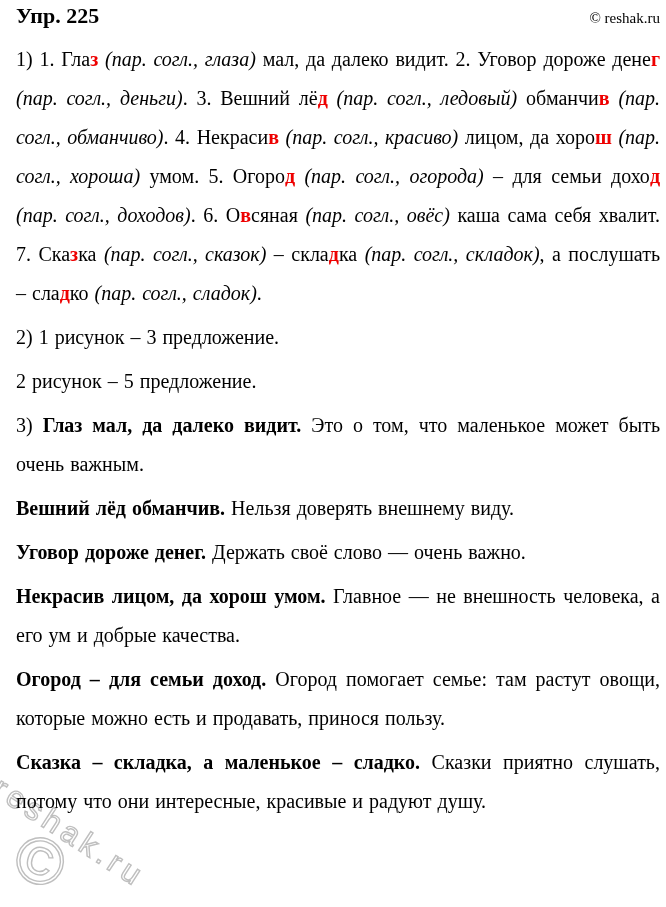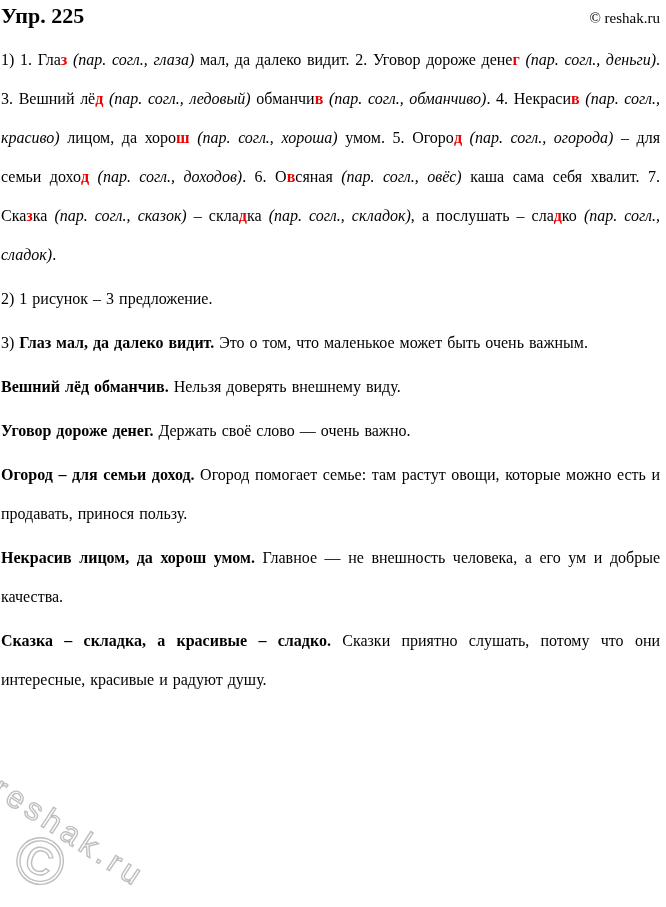--- a/index.html
+++ b/index.html
@@ -12,40 +12,40 @@
     width:666px;height:907px;
     background:#ffffff;
     color:var(--ink);
     font-family:"Liberation Serif", serif;
     overflow:hidden;
     position:relative;
   }
   .page{
     position:relative;
     z-index:1;
-    padding:3px 6px 0 1px;
+    padding:3px 6px 0 16px;
     font-family:Liberation Serif, serif;
   }
   .hdr{
     display:flex;
     justify-content:space-between;
     align-items:baseline;
     margin-bottom:9px;
   }
   .hdr-title{
     font-weight:bold;
     font-size:22px;
     line-height:26px;
   }
   .hdr-copy{
     font-size:15px;
     line-height:26px;
   }
   p.body-par{
-    font-size:16px;
+    font-size:20px;
     line-height:39px;
     text-align:justify;
     margin:0 0 5px 0;
     word-spacing:1px;
   }
   .s-n{}
   .s-r{color:var(--red);font-weight:bold;}
   .s-i{font-style:italic;}
   .lead{font-weight:bold;}
   
@@ -82,23 +82,24 @@
 <div class="page">
 
   <div class="hdr">
     <div class="hdr-title">Упр. 225</div>
     <div class="hdr-copy">© reshak.ru</div>
   </div>
 
   <p class="body-par"><span class="s-n">1) 1. Гла</span><span class="s-r">з</span><span class="s-n"> </span><span class="s-i">(пар. согл., глаза)</span><span class="s-n"> мал, да далеко видит. 2. Уговор дороже дене</span><span class="s-r">г</span><span class="s-n"> </span><span class="s-i">(пар. согл., деньги)</span><span class="s-n">. 3. Вешний лё</span><span class="s-r">д</span><span class="s-n"> </span><span class="s-i">(пар. согл., ледовый)</span><span class="s-n"> обманчи</span><span class="s-r">в</span><span class="s-n"> </span><span class="s-i">(пар. согл., обманчиво)</span><span class="s-n">. 4. Некраси</span><span class="s-r">в</span><span class="s-n"> </span><span class="s-i">(пар. согл., красиво)</span><span class="s-n"> лицом, да хоро</span><span class="s-r">ш</span><span class="s-n"> </span><span class="s-i">(пар. согл., хороша)</span><span class="s-n"> умом. 5. Огоро</span><span class="s-r">д</span><span class="s-n"> </span><span class="s-i">(пар. согл., огорода)</span><span class="s-n"> – для семьи дохо</span><span class="s-r">д</span><span class="s-n"> </span><span class="s-i">(пар. согл., доходов)</span><span class="s-n">. 6. О</span><span class="s-r">в</span><span class="s-n">сяная </span><span class="s-i">(пар. согл., овёс)</span><span class="s-n"> каша сама себя хвалит. 7. Ска</span><span class="s-r">з</span><span class="s-n">ка </span><span class="s-i">(пар. согл., сказок)</span><span class="s-n"> – скла</span><span class="s-r">д</span><span class="s-n">ка </span><span class="s-i">(пар. согл., складок)</span><span class="s-n">, а послушать – сла</span><span class="s-r">д</span><span class="s-n">ко </span><span class="s-i">(пар. согл., сладок)</span><span class="s-n">.</span></p>
 
   <p class="body-par">2) 1 рисунок – 3 предложение.</p>
+  <p class="body-par">2 рисунок – 5 предложение.</p>
 
   <div id="part3-container">
       <p class="body-par"><span>3) </span><span class="lead">Глаз мал, да далеко видит.</span> <span>Это о том, что маленькое может быть очень важным.</span></p>
       <p class="body-par"><span class="lead">Вешний лёд обманчив.</span> <span>Нельзя доверять внешнему виду.</span></p>
       <p class="body-par"><span class="lead">Уговор дороже денег.</span> <span>Держать своё слово — очень важно.</span></p>
+      <p class="body-par"><span class="lead">Некрасив лицом, да хорош умом.</span> <span>Главное — не внешность человека, а его ум и добрые качества.</span></p>
       <p class="body-par"><span class="lead">Огород – для семьи доход.</span> <span>Огород помогает семье: там растут овощи, которые можно есть и продавать, принося пользу.</span></p>
-      <p class="body-par"><span class="lead">Некрасив лицом, да хорош умом.</span> <span>Главное — не внешность человека, а его ум и добрые качества.</span></p>
-      <p class="body-par"><span class="lead">Сказка – складка, а красивые – сладко.</span> <span>Сказки приятно слушать, потому что они интересные, красивые и радуют душу.</span></p>
+      <p class="body-par"><span class="lead">Сказка – складка, а маленькое – сладко.</span> <span>Сказки приятно слушать, потому что они интересные, красивые и радуют душу.</span></p>
     </div>
 
 </div>
 
 </body></html>

